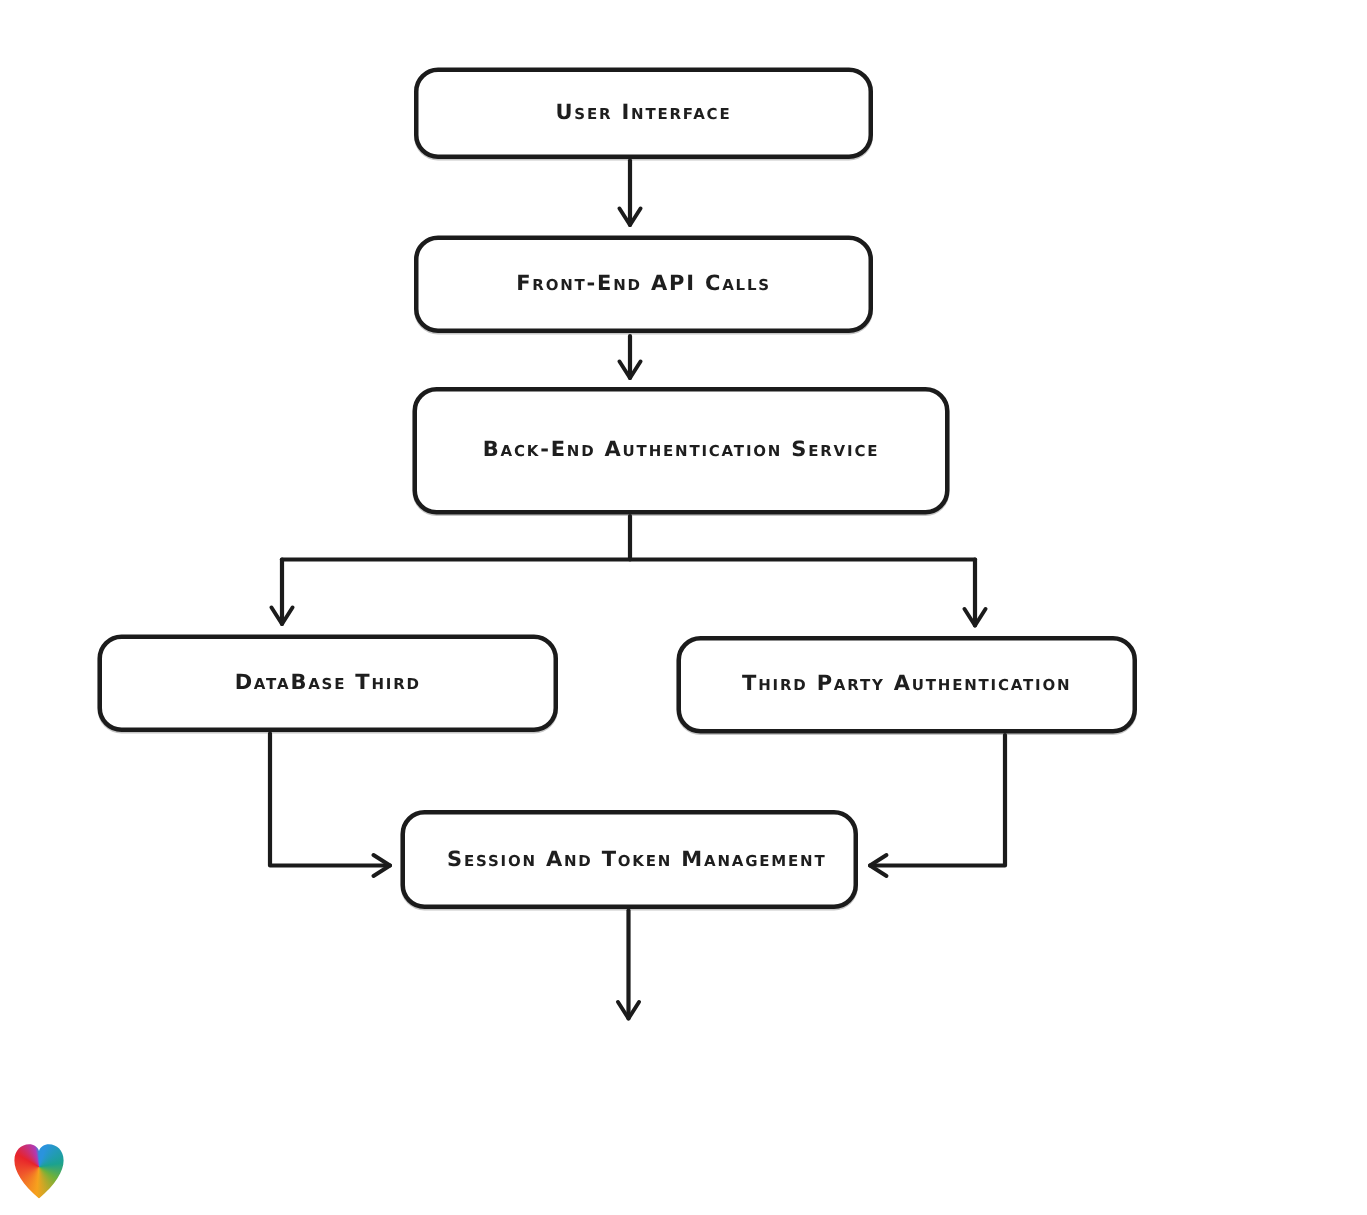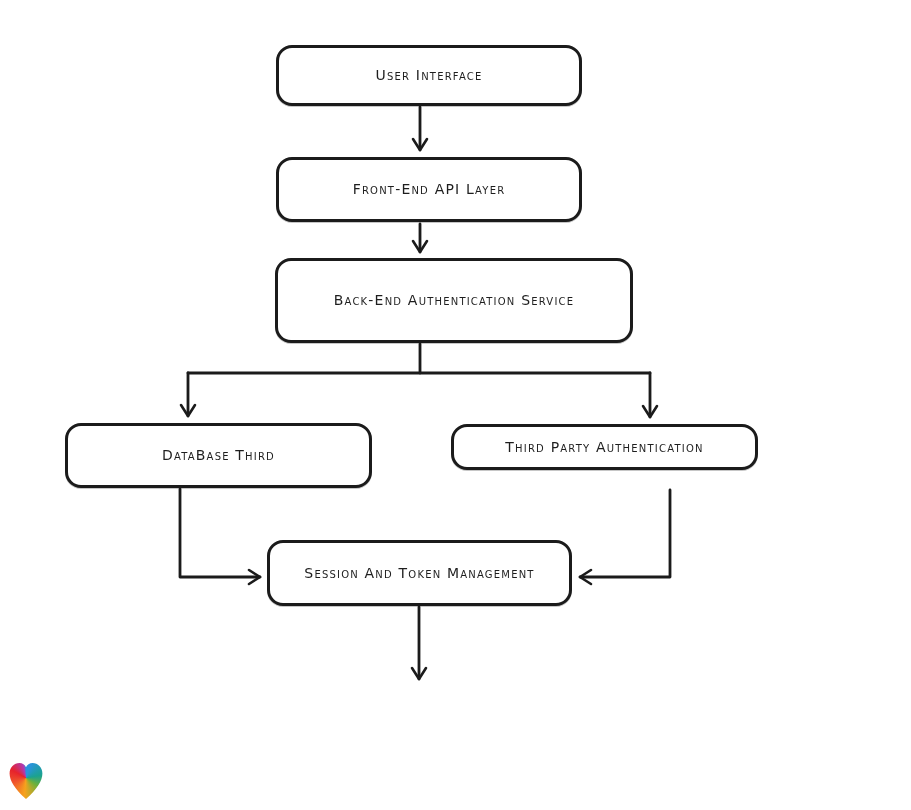--- a/index.html
+++ b/index.html
@@ -35,28 +35,29 @@
     text-align: center;
     padding: 4px 18px;
     box-shadow: 0 1px 0 rgba(27,27,27,0.25);
   }
   .node span {
     font-variant: small-caps;
     font-size: 14px;
     letter-spacing: 1.2px;
     line-height: 1.45;
     color: #1e1e1e;
+    font-weight: bold;
   }
   
   .n-ui        { left: 276px; top: 45px;  width: 306px; height: 61px; }
   .n-fe        { left: 276px; top: 157px; width: 306px; height: 65px; }
   .n-be        { left: 275px; top: 258px; width: 358px; height: 85px; }
   .n-db        { left: 65px;  top: 423px; width: 307px; height: 65px; }
-  .n-tp        { left: 451px; top: 424px; width: 307px; height: 46px; }
-  .n-session   { left: 267px; top: 540px; width: 305px; height: 66px; }
+  .n-tp        { left: 451px; top: 424px; width: 307px; height: 65px; }
+  .n-session   { left: 267px; top: 540px; width: 305px; height: 66px; justify-content: flex-end; }
   .n-security  { left: 268px; top: 686px; width: 304px; height: 61px; }
 
   .watermark {
     position: absolute;
     left: 9px;
     top: 762px;
     width: 34px;
     height: 38px;
     background: conic-gradient(from 0deg at 50% 42%,
       #2a93dd 18deg,
@@ -93,21 +94,21 @@
       <path d="M670,490 L670,577 L580,577" marker-end="url(#arrow)"></path>
       <path d="M419,607 L419,679" marker-end="url(#arrow)"></path>
     </g>
   </svg>
 
   <div class="node n-ui">
     <span>User Interface</span>
   </div>
 
   <div class="node n-fe">
-    <span>Front-End API Layer</span>
+    <span>Front-End API Calls</span>
   </div>
 
   <div class="node n-be">
     <span>Back-End Authentication Service</span>
   </div>
 
   <div class="node n-db">
     <span>DataBase Third</span>
   </div>
 

